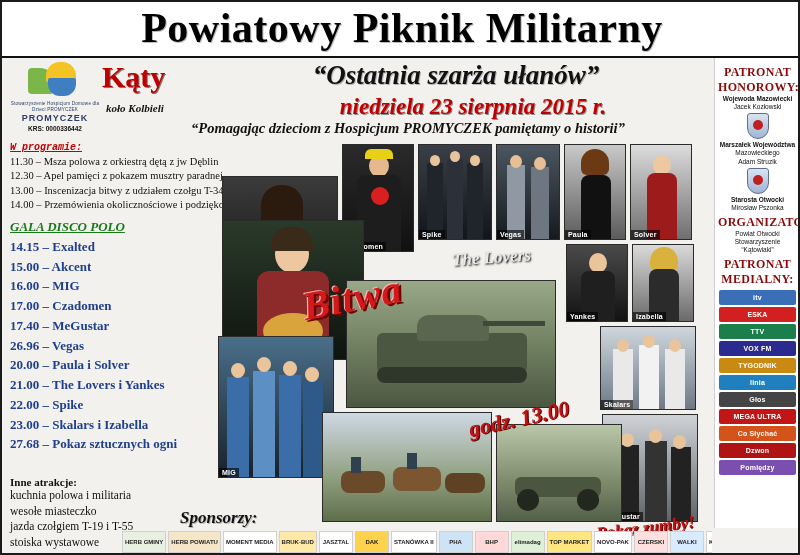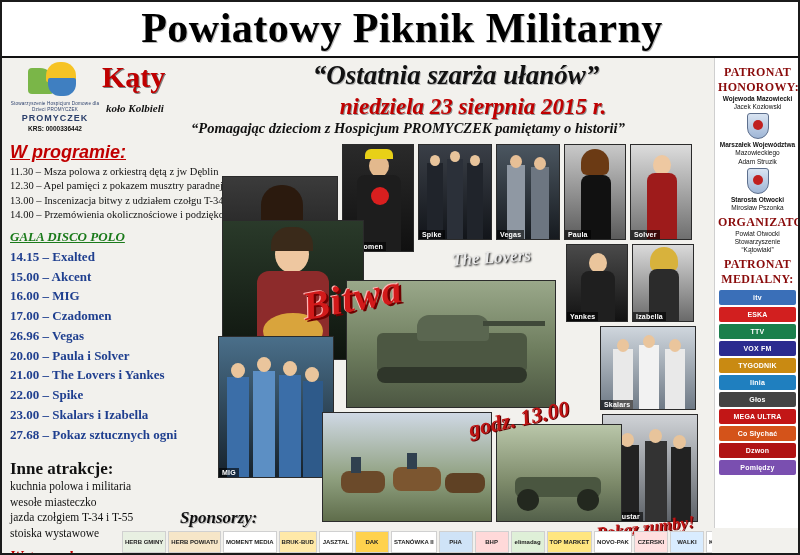--- a/index.html
+++ b/index.html
@@ -89,22 +89,22 @@
     font-family:"Liberation Serif", serif;
     font-weight:bold; font-style:italic; font-size:14.5px; color:#111;
     text-align:center;
   }
 
   
   .program {
     position:absolute; left:8px; top:140px; width:210px;
   }
   .prog-head {
-    font-family:Liberation Sans, sans-serif;
-    font-weight:bold; font-style:italic; font-size:18px; color:#c00000;
+    font-family:Liberation Mono, monospace;
+    font-weight:bold; font-style:italic; font-size:10px; color:#c00000;
     text-decoration:underline;
     margin-bottom:2px;
   }
   .prog-list { list-style:none; margin:0; padding:0; }
   .prog-list li {
     font-family:"Liberation Serif", serif;
     font-size:10.5px; color:#111; line-height:1.38;
     white-space:nowrap;
   }
   .disco-head {
@@ -113,23 +113,23 @@
     text-decoration:underline;
     margin:6px 0 2px 0;
   }
   .disco-list { list-style:none; margin:0; padding:0; }
   .disco-list li {
     font-family:"Liberation Serif", serif;
     font-weight:bold; font-size:13px; color:#1f3f8f; line-height:1.52;
     white-space:nowrap;
   }
   .extra-head {
-    margin-top:15px;
-    font-family:"Liberation Serif", serif;
-    font-weight:bold; font-size:17px; color:#111;
+    margin-top:22px;
+    font-family:"Liberation Serif", serif;
+    font-weight:bold; font-size:11px; color:#111;
   }
   .extra-list { list-style:none; margin:0; padding:0; }
   .extra-list li {
     font-family:"Liberation Serif", serif;
     font-size:11.5px; color:#111; line-height:1.35;
   }
   .free-entry {
     margin-top:6px;
     font-family:"Liberation Serif", serif;
     font-weight:bold; font-style:italic; font-size:15px; color:#c00000;
@@ -279,32 +279,33 @@
       <li>12.30 – Apel pamięci z pokazem musztry paradnej</li>
       <li>13.00 – Inscenizacja bitwy z udziałem czołgu T-34</li>
       <li>14.00 – Przemówienia okolicznościowe i podziękowania</li>
     </ul>
     <div class="disco-head">GALA DISCO POLO</div>
     <ul class="disco-list">
       <li>14.15 – Exalted</li>
       <li>15.00 – Akcent</li>
       <li>16.00 – MIG</li>
       <li>17.00 – Czadomen</li>
+      <li>17.40 – MeGustar</li>
       <li>26.96 – Vegas</li>
       <li>20.00 – Paula  i  Solver</li>
       <li>21.00 – The Lovers  i  Yankes</li>
       <li>22.00 – Spike</li>
       <li>23.00 – Skalars  i  Izabella</li>
       <li>27.68 – Pokaz sztucznych ogni</li>
     </ul>
     <div class="extra-head">Inne atrakcje:</div>
     <ul class="extra-list">
       <li>kuchnia polowa i militaria</li>
       <li>wesołe miasteczko</li>
-      <li>jazda czołgiem T-34 i T-55</li>
+      <li>jazda czołgiem T-19 i T-55</li>
       <li>stoiska wystawowe</li>
     </ul>
     <div class="free-entry">Wstęp wolny</div>
   </div>
 
   <div class="collage">
 
     <div class="photo" style="left:120px; top:4px; width:72px; height:108px; background:linear-gradient(#2a2a2a,#101010);">
       <div class="ph-body">
         <div style="position:absolute;left:26px;top:10px;width:20px;height:22px;border-radius:50%;background:#e3b98d;"></div>

